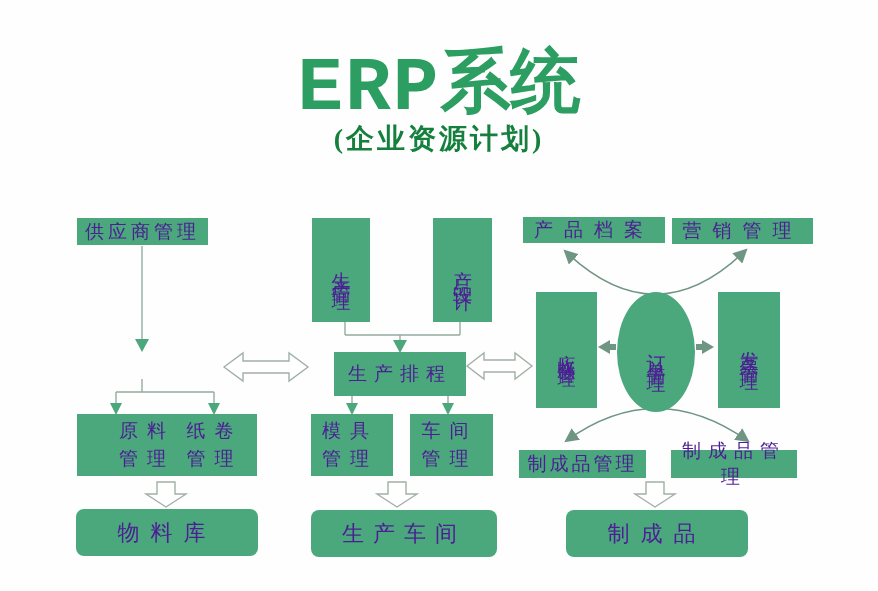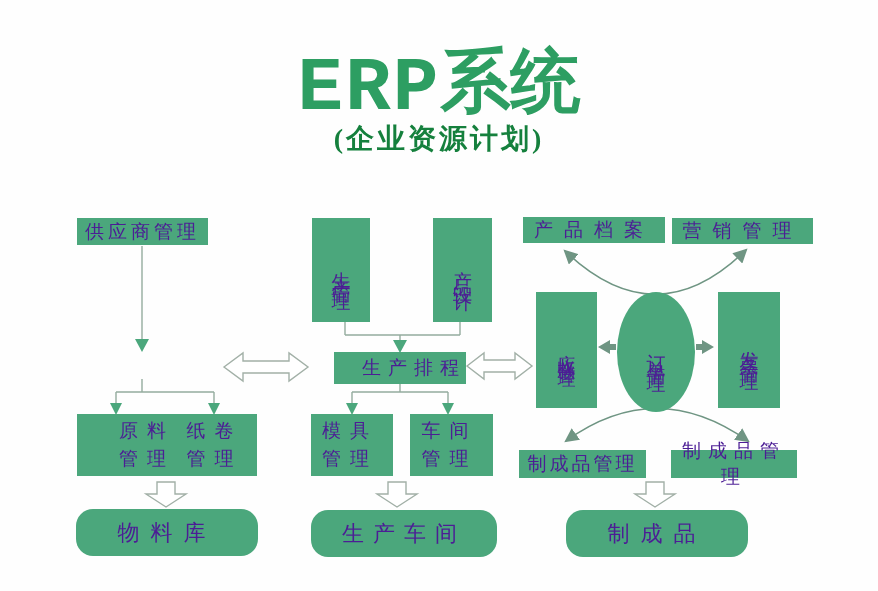--- a/index.html
+++ b/index.html
@@ -25,32 +25,32 @@
   .hollow{fill:#ffffff;stroke:#a2b0a7;stroke-width:1.4;}
   .gray-arrow{fill:#6f9583;stroke:none;}
   .arc{stroke:#6f9583;stroke-width:1.5;fill:none;}
   
   .node{
     position:absolute;background:#4ba77c;color:#4c1d95;
     display:flex;align-items:center;justify-content:center;
     font-size:19px;text-align:center;
   }
   .node span{display:block;}
-  .round{border-radius:17px;font-size:22px;font-family:Liberation Serif, serif;}
+  .round{border-radius:8px;font-size:22px;font-family:Liberation Serif, serif;}
   .vtext span{writing-mode:vertical-rl;letter-spacing:7px;}
   .wrap2{width:60px;word-break:break-all;letter-spacing:9px;line-height:1.5;text-align:left;}
   
   #n-supplier     {left:77px;  top:218px; width:131px; height:27px; letter-spacing:4px;}
   #n-purchase     {left:77px;  top:352px; width:131px; height:27px; letter-spacing:7px;}
   #n-raw          {left:77px;  top:414px; width:80px;  height:62px;padding-left:32px;}
   #n-paper        {left:176px; top:414px; width:81px;  height:62px;}
   #n-warehouse    {left:76px;  top:509px; width:182px; height:47px; letter-spacing:11px;}
   #n-prodmgmt     {left:312px; top:218px; width:58px;  height:104px;}
   #n-design       {left:433px; top:218px; width:59px;  height:104px;}
-  #n-schedule     {left:334px; top:352px; width:132px; height:32px; letter-spacing:7px;justify-content:flex-end;}
+  #n-schedule     {left:334px; top:352px; width:132px; height:44px; letter-spacing:7px;}
   #n-mold         {left:311px; top:414px; width:82px;  height:62px;}
   #n-workshop     {left:410px; top:414px; width:83px;  height:62px;}
   #n-prodworkshop {left:311px; top:510px; width:186px; height:47px; letter-spacing:9px;}
   #n-archive      {left:523px; top:217px; width:142px; height:26px; letter-spacing:11px;}
   #n-marketing    {left:672px; top:218px; width:141px; height:26px; letter-spacing:11px;}
   #n-receivable   {left:536px; top:292px; width:61px;  height:116px;}
   #n-receivable span{font-size:18px;letter-spacing:4px;}
   #n-order        {left:617px; top:292px; width:78px;  height:120px; border-radius:50%;}
   #n-invoice      {left:718px; top:292px; width:62px;  height:116px;}
   #n-finmgmt      {left:519px; top:450px; width:127px; height:28px; letter-spacing:3px;}

